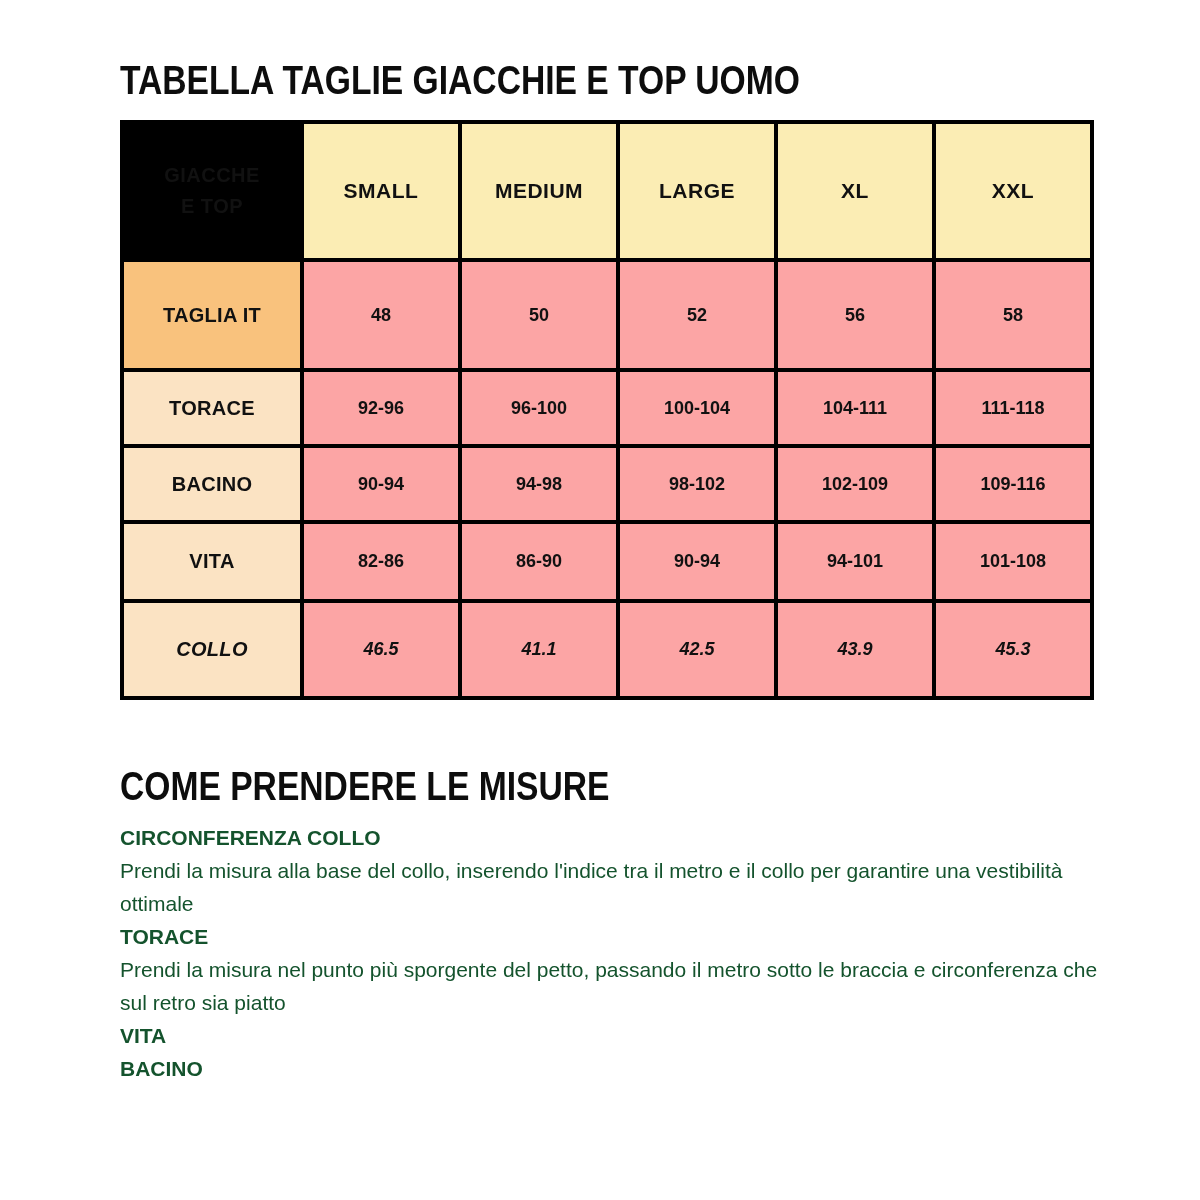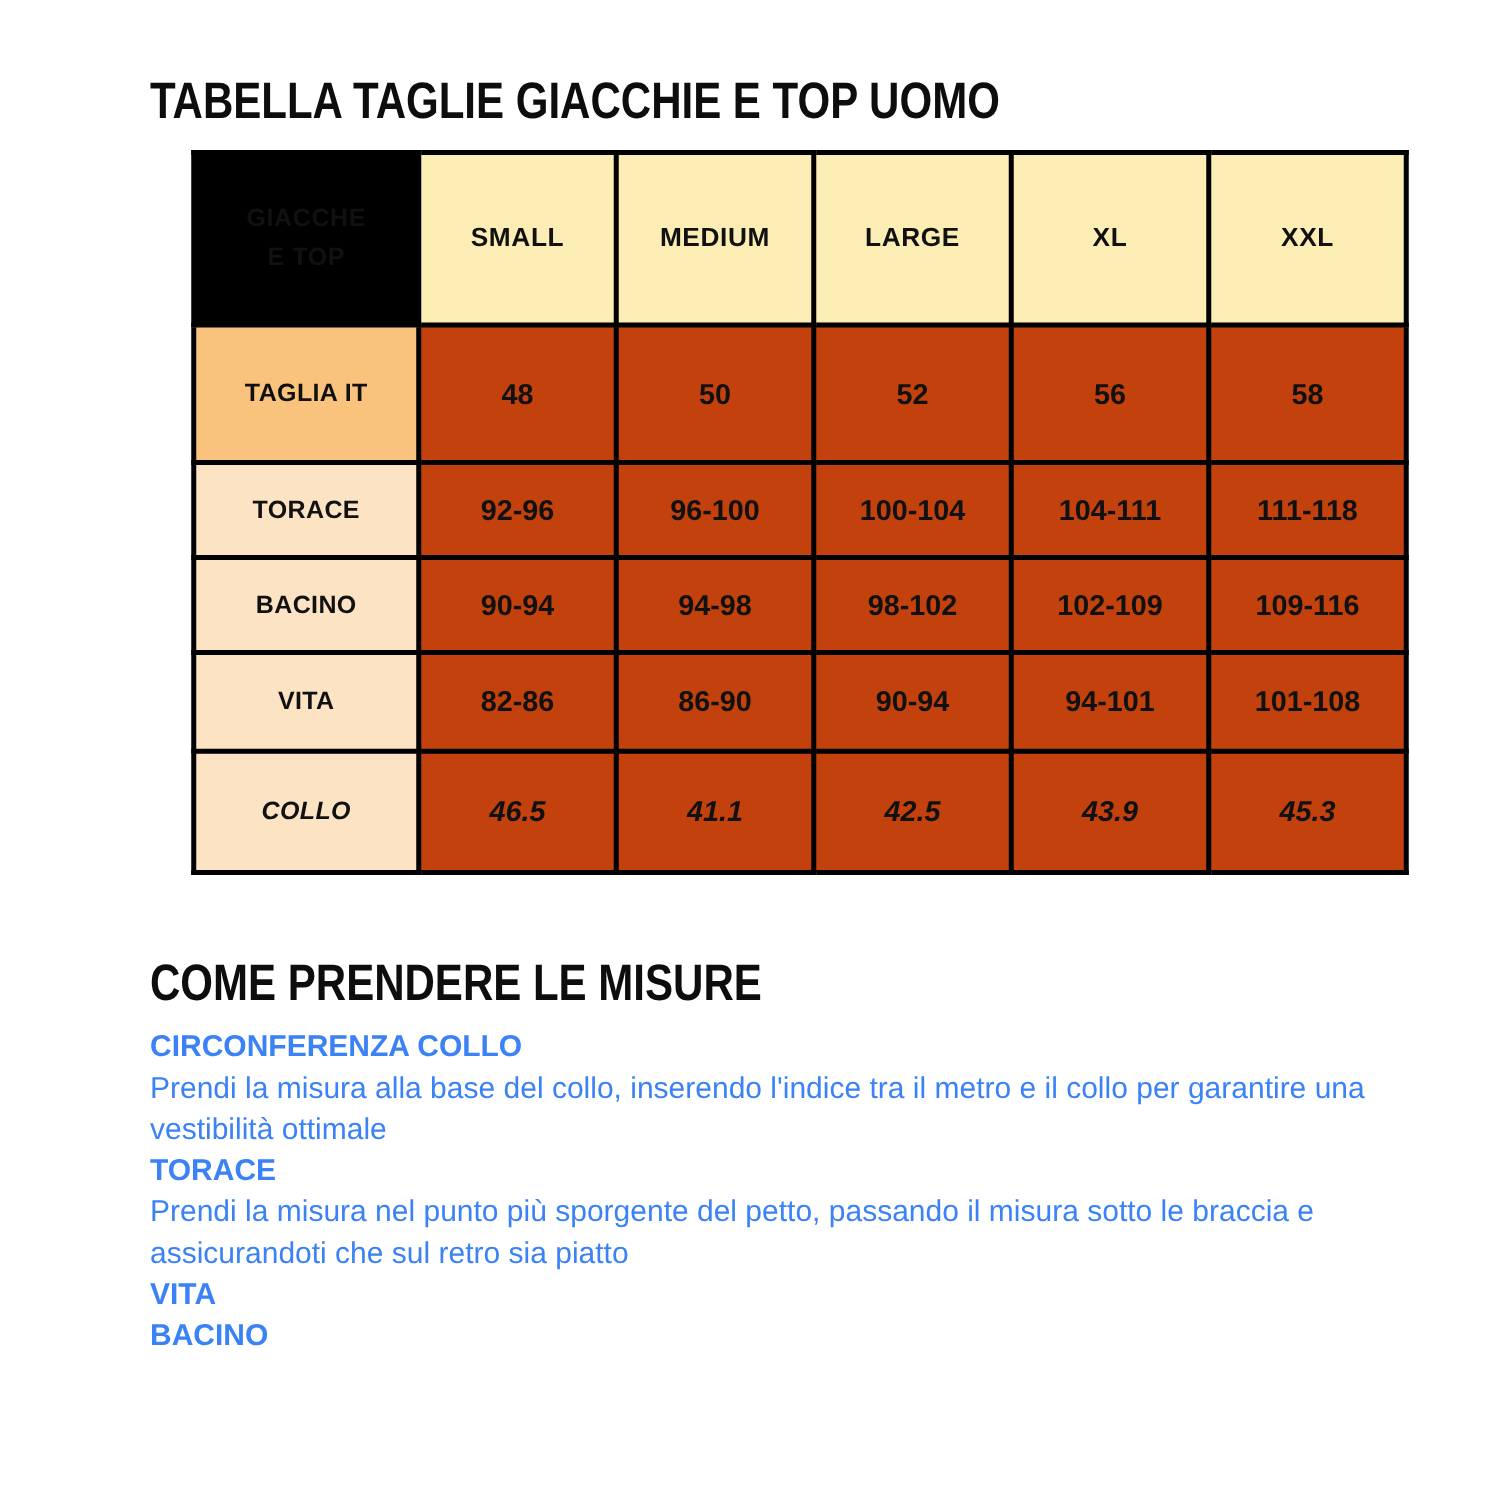--- a/index.html
+++ b/index.html
@@ -26,21 +26,20 @@
     color: #0d0d0d;
     transform: scaleX(0.82);
     transform-origin: left center;
     white-space: nowrap;
   }
   table.size-table {
     margin-top: 19px;
     border-collapse: collapse;
     table-layout: fixed;
     width: 970px;
-    margin-left: 33px;
   }
   table.size-table th,
   table.size-table td {
     border: 4px solid var(--border-color, #000000);
     padding: 0;
     text-align: center;
     vertical-align: middle;
     font-weight: bold;
     color: #111111;
   }
@@ -65,42 +64,42 @@
   }
   th.rowlabel {
     background: var(--row-label-fill, #FBE3C3);
     font-size: 20px;
     letter-spacing: 0.3px;
   }
   th.rowlabel.taglia {
     background: var(--taglia-fill, #F9C27D);
   }
   td.value {
-    background: #c2410c;
-    font-size: 23px;
+    background: #fca5a5;
+    font-size: 18px;
   }
   h2.guide-title {
     margin: 66px 0 0 0;
     font-size: 41px;
     font-weight: bold;
     line-height: 1;
     color: #0d0d0d;
     transform: scaleX(0.82);
     transform-origin: left center;
     white-space: nowrap;
   }
   .guide {
     margin-top: 14px;
     width: 985px;
   }
   .guide p {
     margin: 0;
-    font-size: 24px;
+    font-size: 21px;
     line-height: 33px;
-    color: #3b82f6;
+    color: #14532d;
   }
   .guide p.term {
     font-weight: bold;
   }
 </style>
 </head>
 <body>
 
 <div class="content">
 
@@ -173,20 +172,20 @@
     </tbody>
   </table>
 
   <h2 class="guide-title">COME PRENDERE LE MISURE</h2>
 
   <div class="guide">
     <p class="term">CIRCONFERENZA COLLO</p>
     <p class="desc">Prendi la misura alla base del collo, inserendo l'indice tra il metro e il collo per garantire una vestibilità ottimale</p>
 
     <p class="term">TORACE</p>
-    <p class="desc">Prendi la misura nel punto più sporgente del petto, passando il misura sotto le braccia e assicurandoti che sul retro sia piatto</p>
+    <p class="desc">Prendi la misura nel punto più sporgente del petto, passando il metro sotto le braccia e circonferenza che sul retro sia piatto</p>
 
     <p class="term">VITA</p>
 
     <p class="term">BACINO</p>
   </div>
 
 </div>
 
 </body></html>

